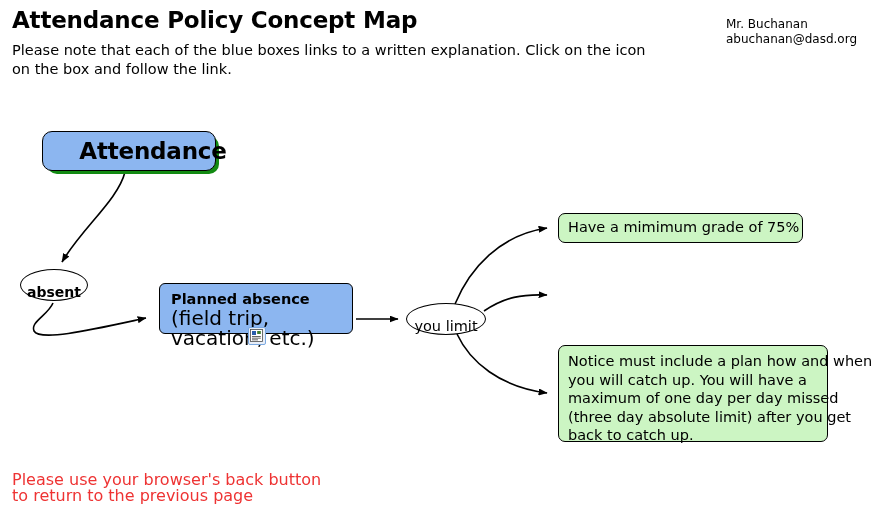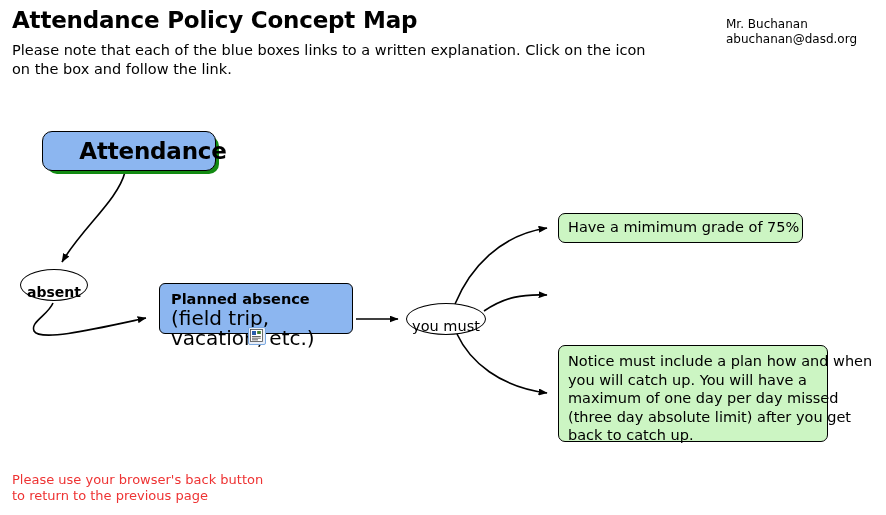--- a/index.html
+++ b/index.html
@@ -183,21 +183,21 @@
   #node-green-2 { left: 558px; top: 276px; width: 317px; height: 48px; }
   #node-green-3 { left: 558px; top: 345px; width: 270px; height: 97px; }
   .node-green .line { white-space: nowrap; }
 
   
   #footer-note {
     position: absolute;
     left: 12px;
     top: 472px;
     color: #ee3333;
-    font-size: 13px;
+    font-size: 16px;
     line-height: 16px;
   }
   #footer-note div { white-space: nowrap; }
 </style>
 </head>
 <body>
 
 <div id="page-title">Attendance Policy Concept Map</div>
 <div id="page-subtitle">Please note that each of the blue boxes links to a written explanation. Click on the icon on the box and follow the link.</div>
 <div id="author-block">
@@ -247,21 +247,21 @@
         <rect x="2" y="2" width="4" height="4" fill="#2a5caa"></rect>
         <rect x="7.2" y="2" width="3.6" height="3" fill="#3f7d2f"></rect>
         <rect x="2" y="7" width="8.8" height="0.9" fill="#555555"></rect>
         <rect x="2" y="8.7" width="8.8" height="0.9" fill="#555555"></rect>
         <rect x="2" y="10.4" width="6" height="0.9" fill="#555555"></rect>
       </svg>
     </div>
   </div>
 
   <div class="node node-ellipse" id="node-you-must">
-    <span class="label">you must</span>
+    <span class="label">you limit</span>
   </div>
 
   <div class="node node-green" id="node-green-1">
     <div class="line">Have a mimimum grade of 75%</div>
   </div>
 
 
   <div class="node node-green" id="node-green-3">
     <div class="line">Notice must include a plan how and when</div>
     <div class="line">you will catch up. You will have a</div>

